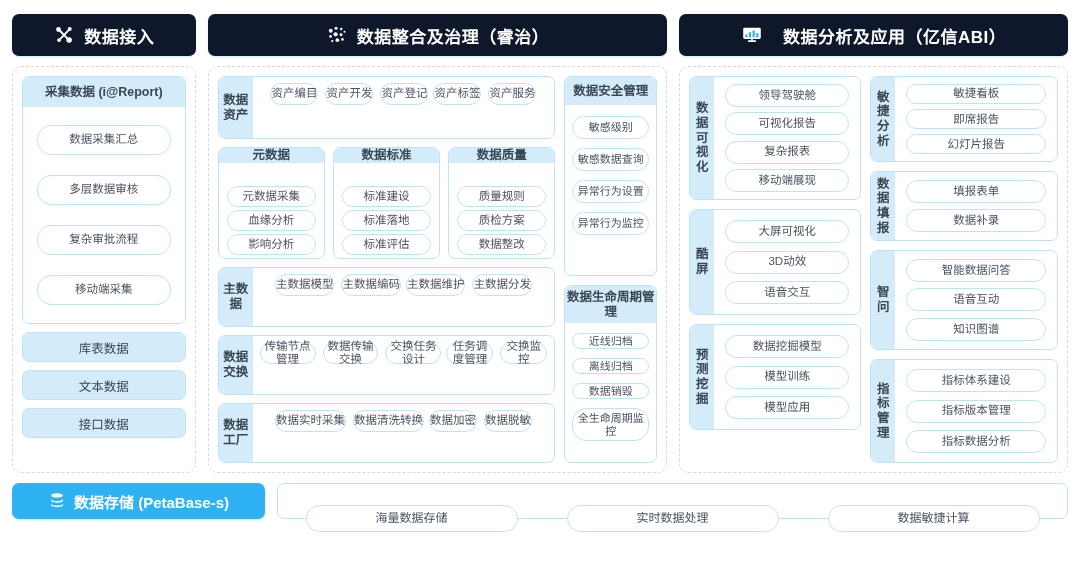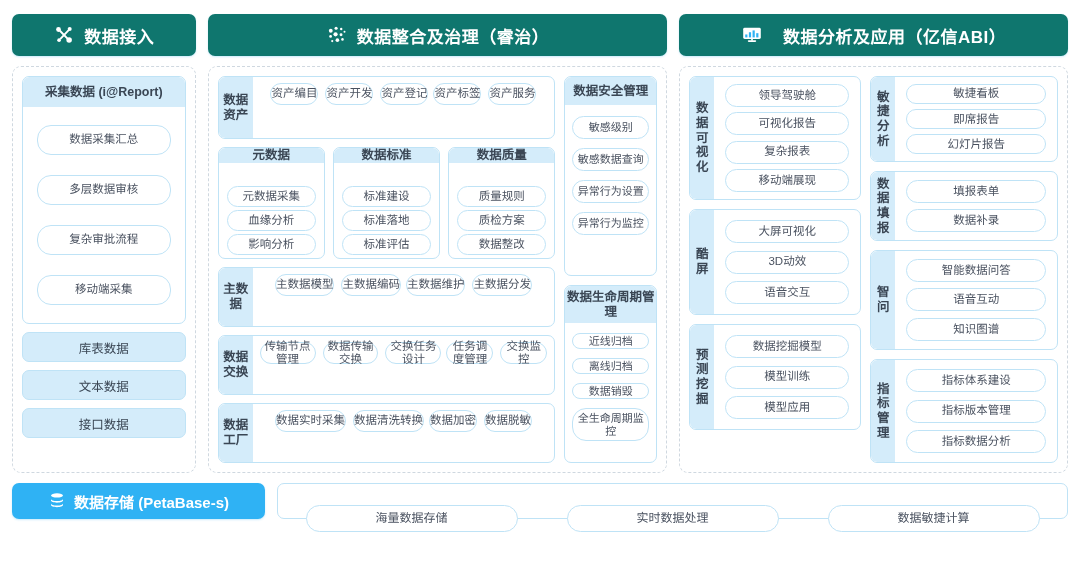--- a/index.html
+++ b/index.html
@@ -9,21 +9,21 @@
     background:#ffffff;
     font-family:"Liberation Sans","DejaVu Sans",sans-serif;
     color:#3b4450;
     overflow:hidden;
   }
   .canvas{position:relative;width:1080px;height:563px;box-sizing:border-box;padding:14px 12px 0 12px;}
 
   
   .banner-row{display:flex;gap:12px;align-items:stretch;height:42px;}
   .banner{
-    background:#0f766e;border-radius:7px;color:#fff;
+    background:#0f172a;border-radius:7px;color:#fff;
     display:flex;align-items:center;justify-content:center;gap:9px;
     font-size:17px;font-weight:bold;letter-spacing:.5px;
     box-shadow:0 1px 2px rgba(47,178,244,.25);
   }
   .banner.b1{width:186px;}
   .banner.b2{width:466px;}
   .banner.b3{width:394px;gap:20px;}
   .banner .bicon{display:flex;align-items:center;justify-content:center;width:22px;height:22px;flex:none;}
   .banner .bicon svg{display:block;}
 

